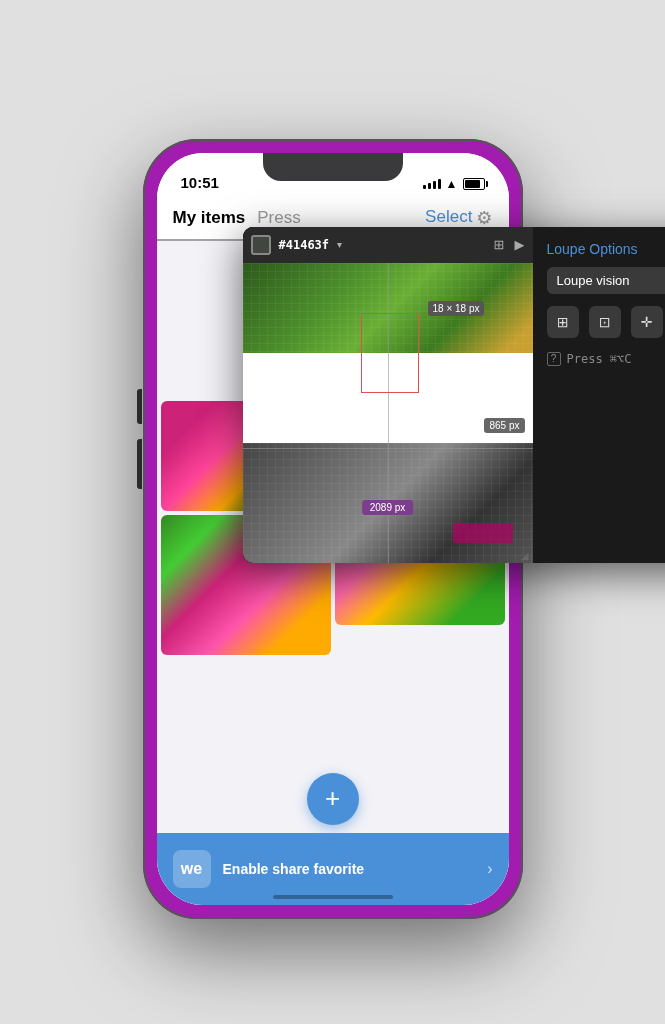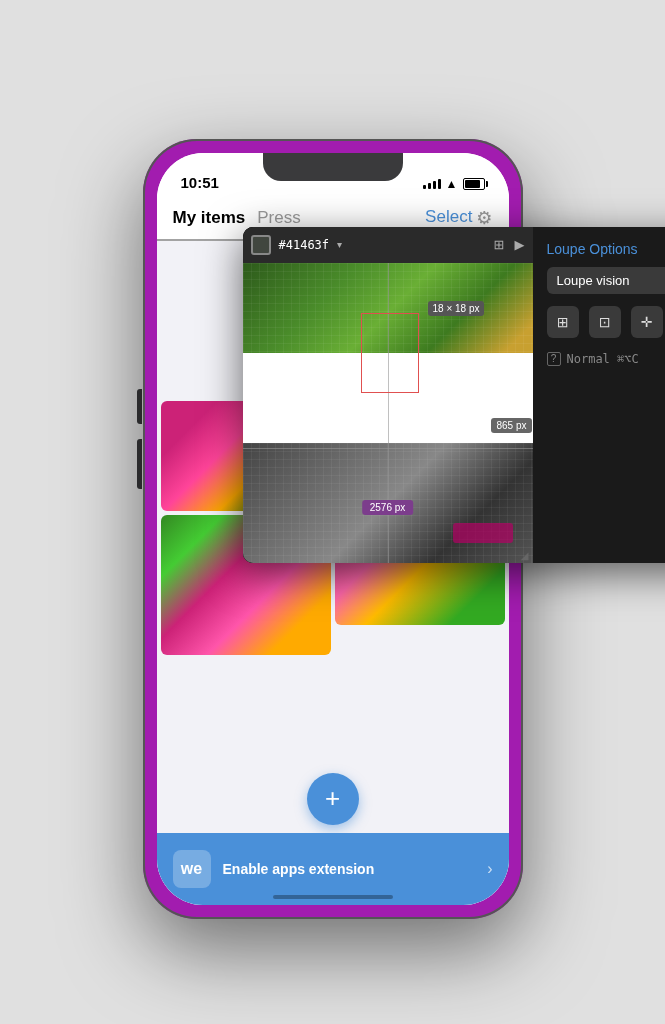--- a/index.html
+++ b/index.html
@@ -231,20 +231,21 @@
       height: 20px;
       background: #41463f;
       border: 2px solid #888;
       border-radius: 3px;
     }
 
     .color-hex {
       font-size: 12px;
       color: #fff;
       font-family: monospace;
+      font-weight: bold;
     }
 
     .chevron-small {
       font-size: 10px;
       color: #aaa;
     }
 
     .loupe-toolbar-right {
       margin-left: auto;
       display: flex;
@@ -360,21 +361,21 @@
       color: #fff;
       font-size: 10px;
       padding: 2px 5px;
       border-radius: 3px;
       white-space: nowrap;
     }
 
     .px-badge-right {
       position: absolute;
       top: 155px;
-      right: 1px;
+      right: 8px;
       background: rgba(0,0,0,0.6);
       color: #fff;
       font-size: 10px;
       padding: 2px 5px;
       border-radius: 3px;
     }
 
     .px-badge-bottom {
       position: absolute;
       bottom: 48px;
@@ -627,21 +628,21 @@
         <div class="photo-item flower-3" style="height:110px;background:linear-gradient(135deg,#cc3388 0%,#ff66aa 30%,#ffbb00 50%,#33aa22 80%);"></div>
       </div>
 
       <div class="fab-container">
         <div class="fab-btn">+</div>
       </div>
 
       <div class="share-banner">
         <div class="share-icon-box">we</div>
         <div class="share-text">
-          <div class="share-title">Enable apps extension</div>
+          <div class="share-title">Enable share favorite</div>
         </div>
         <span class="share-chevron">›</span>
       </div>
     </div>
 
     <div class="home-indicator"></div>
   </div>
 
   <div class="loupe-popup">
 
@@ -663,21 +664,21 @@
         <div class="pixel-grid-bottom"></div>
         <div class="pixel-overlay-pink"></div>
 
         <div class="crosshair-v"></div>
         <div class="crosshair-h"></div>
 
         <div class="selection-box"></div>
 
         <div class="dimension-badge">18 × 18 px</div>
         <div class="px-badge-right">865 px</div>
-        <div class="px-badge-bottom">2576 px</div>
+        <div class="px-badge-bottom">2089 px</div>
 
         <div class="loupe-resize">◢</div>
       </div>
     </div>
 
     <div class="loupe-right">
       <div class="loupe-options-title">Loupe Options</div>
 
       <div class="vision-selector">
         <span class="vision-label">Loupe vision</span>
@@ -692,18 +693,18 @@
           <span>⊡</span>
         </div>
         <div class="tool-btn">
           <span>✛</span>
         </div>
 
       </div>
 
       <div class="shortcut-hint">
         <div class="hint-q">?</div>
-        <span class="hint-text">Normal ⌘⌥C</span>
+        <span class="hint-text">Press ⌘⌥C</span>
       </div>
     </div>
   </div>
 
 </div>
 
 </body></html>

